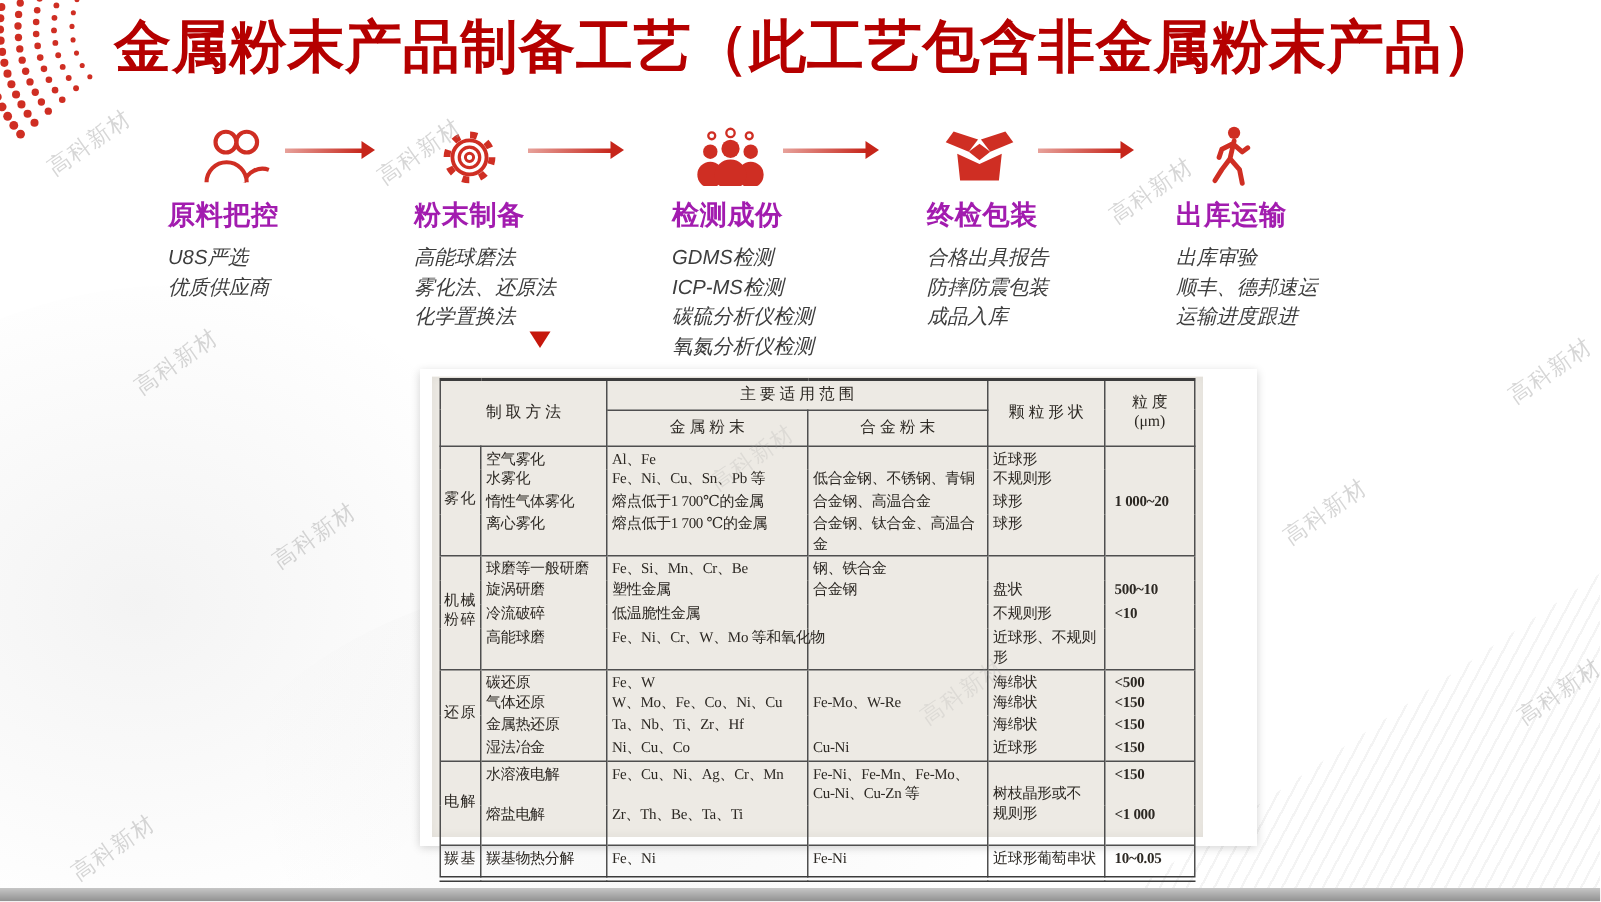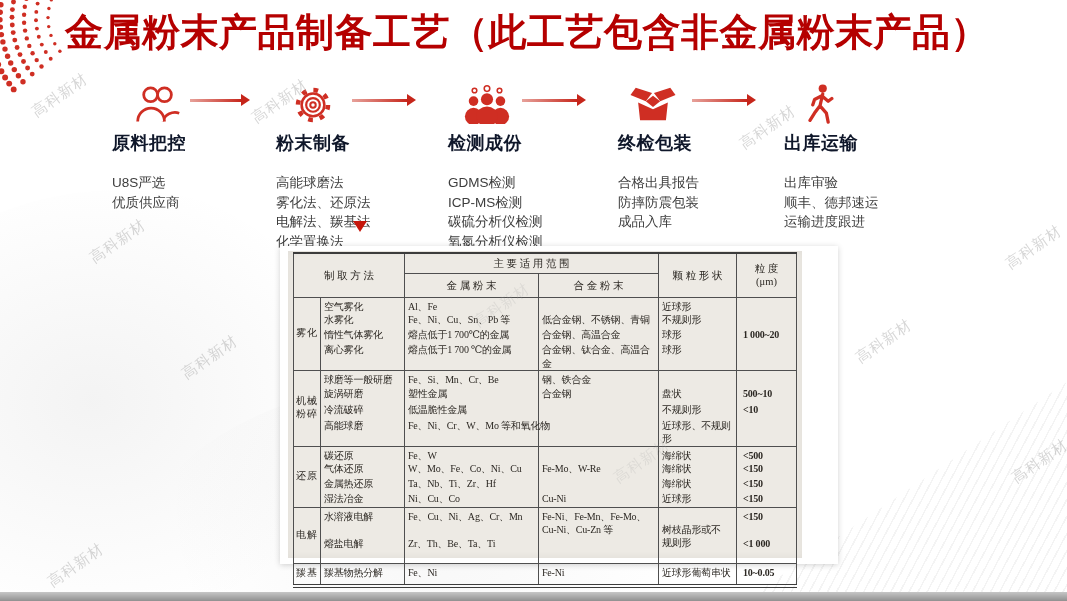--- a/index.html
+++ b/index.html
@@ -16,33 +16,33 @@
              clip-path:polygon(100% 0,100% 100%,0 100%);}
   .bottom-bar{position:absolute;left:0;bottom:0;width:100%;height:9px;z-index:6;
              background:linear-gradient(#c6c6c6,#909090);}
 
   .watermark{position:absolute;z-index:3;color:#9f9f9f;opacity:.42;font-size:15px;letter-spacing:1px;
              transform:rotate(-35deg);pointer-events:none;white-space:nowrap;}
   .wm-faint{opacity:.2;}
 
   
   .logo{position:absolute;left:0;top:0;width:82px;height:110px;z-index:2;}
-  .title{position:absolute;left:65px;top:8px;z-index:2;width:980px;
+  .title{position:absolute;left:76px;top:8px;z-index:2;width:980px;
          font-family:"Liberation Serif","DejaVu Serif",serif;font-weight:600;
          font-size:38px;line-height:48px;letter-spacing:.5px;color:#b50000;white-space:nowrap;}
 
   
   .step{position:absolute;top:84px;z-index:2;}
   .s1{left:112px;width:152px;} .s2{left:276px;width:168px;} .s3{left:448px;width:168px;}
   .s4{left:618px;width:162px;} .s5{left:784px;width:178px;}
   .icon-box{height:40px;}
   .s1 .icon-box{margin-left:22px;} .s2 .icon-box{margin-left:16px;} .s3 .icon-box{margin-left:14px;}
   .s4 .icon-box{margin-left:12px;} .s5 .icon-box{margin-left:18px;}
-  .step-title{margin-top:7px;font-size:18px;font-weight:bold;color:#0f172a;letter-spacing:.5px;}
-  .step-items{margin-top:18px;}
+  .step-title{margin-top:7px;font-size:18px;font-weight:bold;color:#a21caf;letter-spacing:.5px;}
+  .step-items{margin-top:7px;font-style:italic;}
   .fitem{font-size:13.5px;line-height:19.5px;color:#3d3d3d;white-space:nowrap;}
 
   .arrow{position:absolute;top:99px;height:3px;z-index:2;
          background:linear-gradient(90deg,#e7a29b,#c6251a);}
   .arrow::after{content:'';position:absolute;right:-8px;top:-5px;width:0;height:0;
          border-left:9px solid #c6251a;border-top:6.5px solid transparent;border-bottom:6.5px solid transparent;}
   .a1{left:190px;width:52px;} .a2{left:352px;width:56px;} .a3{left:522px;width:56px;} .a4{left:692px;width:56px;}
 
   .tri-down{position:absolute;left:353px;top:221px;z-index:2;width:0;height:0;
          border-left:7px solid transparent;border-right:7px solid transparent;border-top:11px solid #c6170c;}
@@ -164,21 +164,20 @@
           <circle r="12.5" stroke-width="2.8"></circle>
           <circle r="7.5" stroke-width="2.4"></circle>
           <circle r="3" stroke-width="2.2"></circle>
         </g>
       </svg>
     </div>
     <div class="step-title">粉末制备</div>
     <div class="step-items">
         <div class="fitem">高能球磨法</div>
         <div class="fitem">雾化法、还原法</div>
-        <div class="fitem">电解法、羰基法</div>
         <div class="fitem">化学置换法</div>
       </div>
   </div>
 
   <div class="step s3">
     <div class="icon-box">
       <svg class="ico" width="50" height="40" viewBox="0 0 52 40">
         <g fill="#cf2e23">
           <circle cx="13" cy="6" r="2.4" fill="none" stroke="#cf2e23" stroke-width="1.6"></circle>
           <circle cx="26" cy="4" r="2.9" fill="none" stroke="#cf2e23" stroke-width="1.6"></circle>

